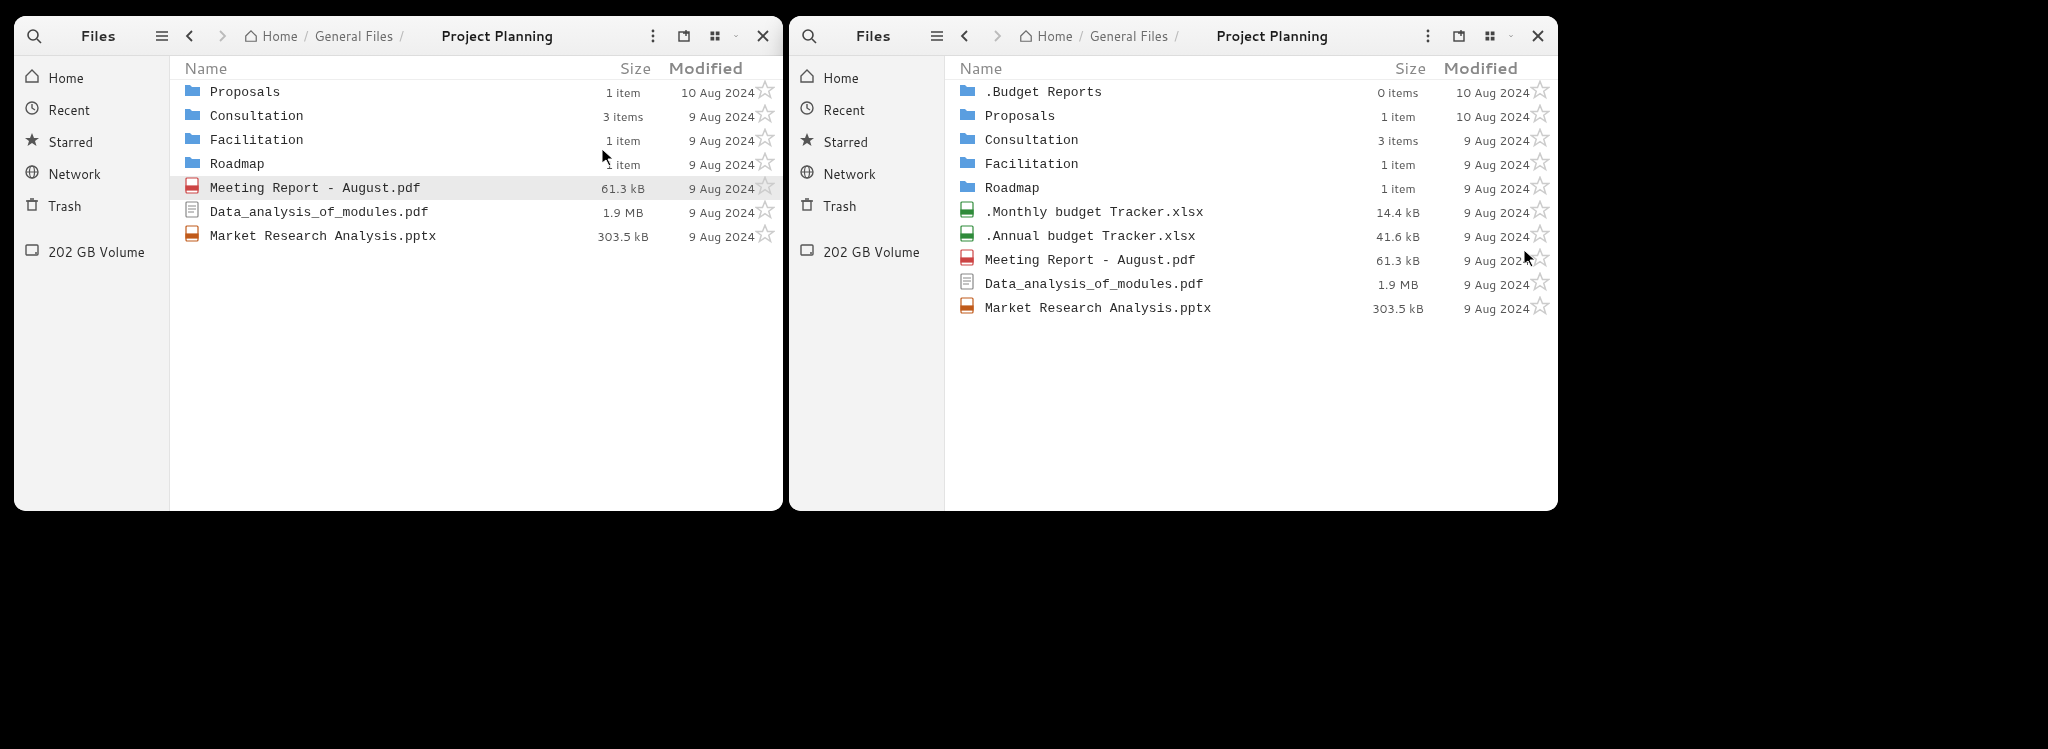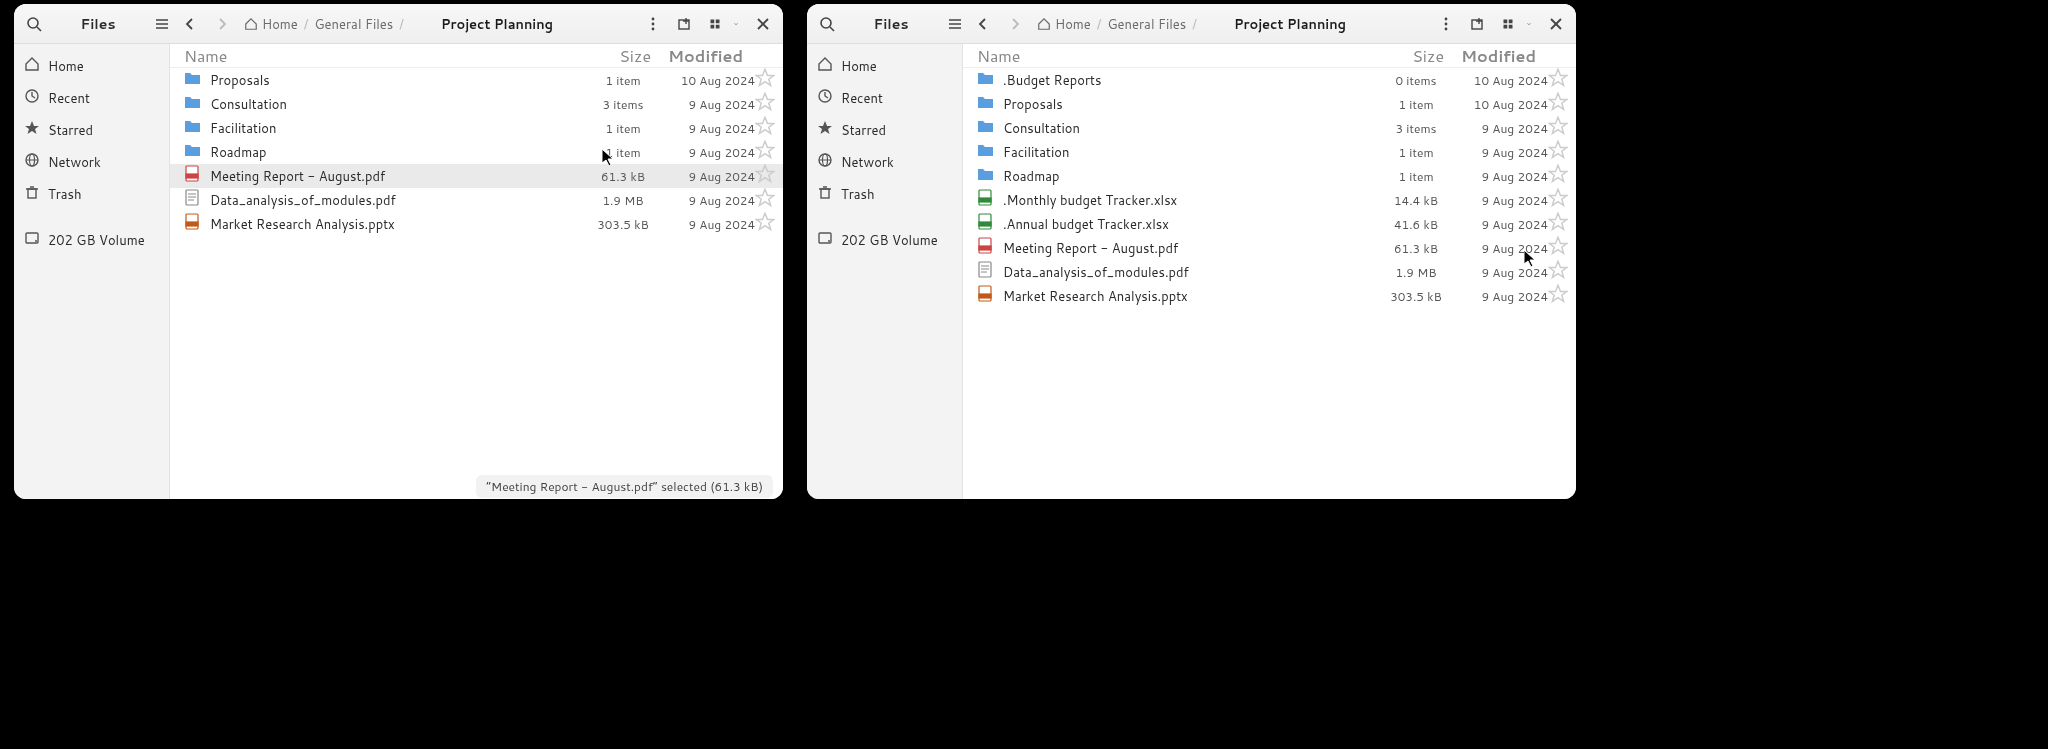--- a/index.html
+++ b/index.html
@@ -1,17 +1,17 @@
 <!DOCTYPE html>
 <html><head>
 <meta charset="utf-8">
 <style>
   * { box-sizing: border-box; }
   html, body { margin:0; padding:0; height:100%; font-family: "Cantarell", "Segoe UI", sans-serif; font-size:13px; color:#2a2a2a; background:#000; }
-  .desktop { display:flex; padding:4px 14px; gap:24px; }
+  .desktop { display:flex; padding:16px 14px; gap:6px; }
   .window {
     width:769px; height:495px;
     background:#fafafa;
     border-radius:12px;
     box-shadow:0 8px 24px rgba(0,0,0,.35);
     display:flex; flex-direction:column;
     overflow:hidden;
   }
   .headerbar {
     display:flex; align-items:center; height:40px;
@@ -62,21 +62,21 @@
   .cols-header .c-star { width:20px; }
   .filelist { flex:1; overflow:auto; }
   .row {
     display:flex; align-items:center; height:24px;
     padding:0 8px 0 14px;
     font-size:13px;
     cursor:pointer;
   }
   .row.selected { background:#eaeaea; }
   .row .fi { width:18px; height:18px; margin-right:8px; flex-shrink:0; }
-  .row .nm { flex:1; white-space:nowrap; overflow:hidden; text-overflow:ellipsis; }
+  .row .nm { flex:1; white-space:nowrap; overflow:hidden; text-overflow:ellipsis;font-family:Liberation Mono, monospace; }
   .row .sz { width:72px; text-align:center; color:#555; font-size:12px; }
   .row .md { width:96px; text-align:right; color:#555; font-size:12px; }
   .row .st { width:20px; text-align:center; color:#ccc; font-size:14px; }
   .statusbar {
     height:26px; display:flex; align-items:center; justify-content:flex-end;
     padding:0 10px;
     position:absolute; bottom:0; left:0; right:0;
   }
   .status-bubble {
     background:#f2f2f2; border-radius:6px; padding:3px 10px;
@@ -392,23 +392,20 @@
                   <use href="#fi-ppt"></use>
                 </svg></span>
       <span class="nm">Market Research Analysis.pptx</span>
       <span class="sz">303.5 kB</span>
       <span class="md">9 Aug 2024</span>
       <span class="st"><svg viewBox="0 0 16 16">
                   <use href="#i-staro"></use>
                 </svg></span>
     </div>
         </div>
-        <div class="statusbar">
-         <span class="status-bubble">“Meeting Report - August.pdf” selected  (61.3 kB)</span>
-       </div>
       </div>
     </div>
   </div>
   <div class="window">
     <div class="headerbar">
       <div class="sidebar-head">
         <button class="icon-btn">
             <svg viewBox="0 0 16 16">
               <use href="#i-search"></use>
             </svg>

